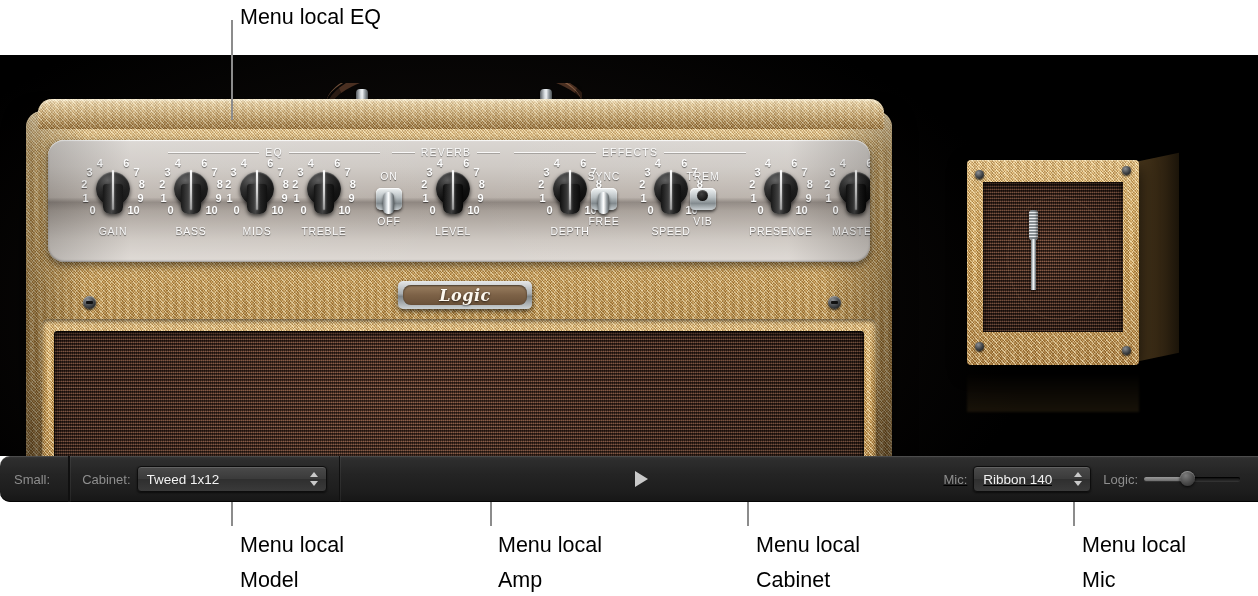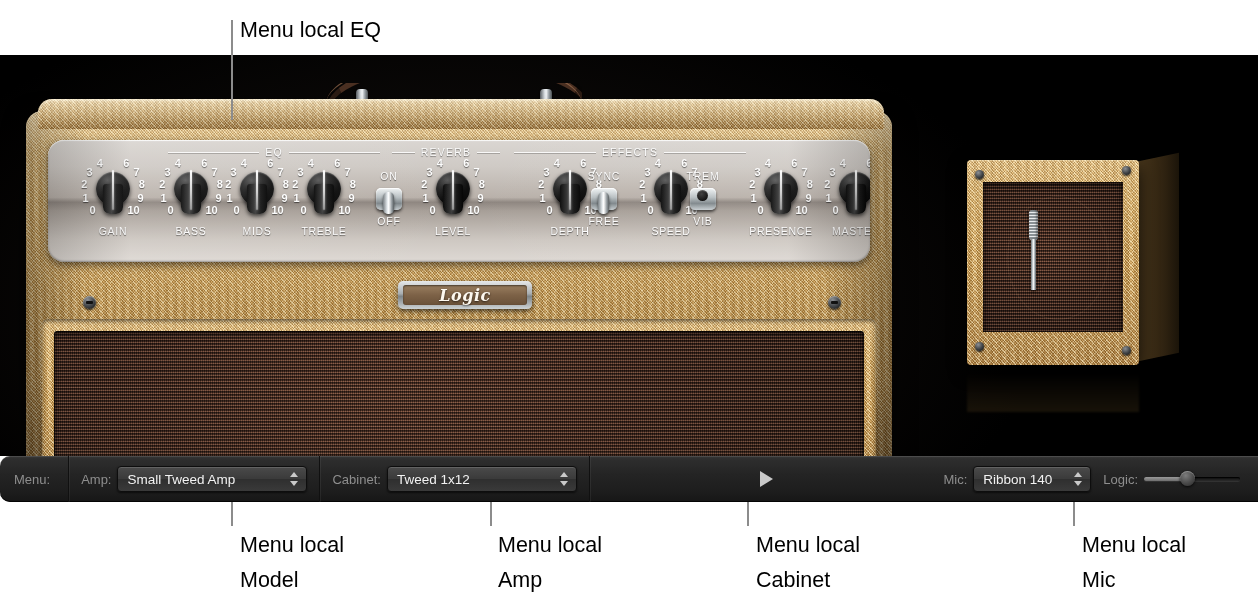--- a/index.html
+++ b/index.html
@@ -108,21 +108,21 @@
     box-shadow:0 2px 3px rgba(0,0,0,.6);transform-origin:50% 18%;}
   .sw-bat.down{transform:rotate(0deg) translateY(6px);}
   .sw-dot{position:absolute;left:20px;top:28px;width:11px;height:11px;border-radius:50%;
     background:radial-gradient(circle at 40% 35%,#3a3a3a,#0a0a0a 70%);
     box-shadow:inset 0 1px 1px rgba(255,255,255,.25);}
 
   
   .plate{position:absolute;left:372px;top:204px;width:134px;height:28px;border-radius:5px;
     background:linear-gradient(180deg,#e6e8e9,#a9aeb1 45%,#7e8487 55%,#cdd2d4);
     box-shadow:0 2px 5px rgba(0,0,0,.65);}
-  .plate-in{position:absolute;left:5px;top:4px;right:5px;bottom:4px;border-radius:3px;
+  .plate-in{position:absolute;left:5px;top:4px;right:5px;bottom:4px;border-radius:8px;
     background:linear-gradient(180deg,#9a7f60,#7d6247 50%,#6a5139);
     box-shadow:inset 0 1px 2px rgba(0,0,0,.55);
     display:flex;align-items:center;justify-content:center;}
   .plate-in span{font-family:"DejaVu Serif","Liberation Serif",serif;font-style:italic;font-weight:700;
     font-size:16px;color:#fdf8ef;text-shadow:0 1px 2px rgba(0,0,0,.65);letter-spacing:.5px;}
   .plate .sc{position:absolute;width:3px;height:3px;border-radius:50%;background:#5d6366;box-shadow:inset 0 1px 0 rgba(255,255,255,.6);}
 
   
   .grille-frame{position:absolute;left:16px;top:242px;width:834px;height:172px;border-radius:5px;
     box-shadow:inset 0 2px 4px rgba(0,0,0,.55);}
@@ -445,69 +445,62 @@
             <div class="mic-stem"></div>
         </div>
       </div>
       <div class="cab-refl tweed"></div>
     </div>
   </div>
 
   <div class="toolbar">
 
     <div style="display:flex;align-items:center;padding-left:14px;padding-right:12px;">
-      <span class="tb-label">Menu:</span>
+      <span class="tb-label">Small:</span>
     </div>
 
     <div class="divider"></div>
 
-    <div style="display:flex;align-items:center;padding-left:12px;padding-right:12px;">
-      <span class="tb-label">Amp:</span>
-      <div class="popup" style="width:190px">
-        <span class="val">Small Tweed Amp</span>
-        <span class="arrows"></span>
-      </div>
-    </div>
 
     <div class="divider"></div>
 
     <div style="display:flex;align-items:center;padding-left:12px;padding-right:12px;">
       <span class="tb-label">Cabinet:</span>
       <div class="popup" style="width:190px">
         <span class="val">Tweed 1x12</span>
         <span class="arrows"></span>
       </div>
     </div>
 
     <div class="divider"></div>
 
     <div style="flex:1 1 auto;display:flex;align-items:center;justify-content:center;">
       <span class="playbtn"></span>
     </div>
 
-    <div style="display:flex;align-items:center;padding-right:12px;">
+    <div style="display:flex;align-items:center;padding-right:12px;text-decoration:underline;">
       <span class="tb-label">Mic:</span>
       <div class="popup" style="width:118px">
         <span class="val">Ribbon 140</span>
         <span class="arrows"></span>
       </div>
     </div>
 
     <div style="display:flex;align-items:center;padding-right:18px;">
       <span class="tb-label">Logic:</span>
       <div class="slider" id="out-slider">
         <div class="track"></div>
         <div class="fill" id="out-fill" style="width: 43.95px;"></div>
         <div class="thumb" id="out-thumb" style="left: 36.45px;"></div>
       </div>
     </div>
   </div>
 
   <div id="annots">
-      <div class="callout" style="left: 240px; top: 13px;">Menu local EQ</div>
+      <div class="callout" style="left: 240px; top: 0;">Menu local EQ</div>
       <div class="leader" style="left: 231px; top: 20px; height: 100px;"></div>
       <div class="callout" style="left: 240px; top: 528px;">Menu local
 Model</div>
       <div class="leader" style="left: 231px; top: 502px; height: 24px;"></div>
       <div class="callout" style="left: 498px; top: 528px;">Menu local
 Amp</div>
       <div class="leader" style="left: 490px; top: 502px; height: 24px;"></div>
       <div class="callout" style="left: 756px; top: 528px;">Menu local
 Cabinet</div>
       <div class="leader" style="left: 747px; top: 502px; height: 24px;"></div>

